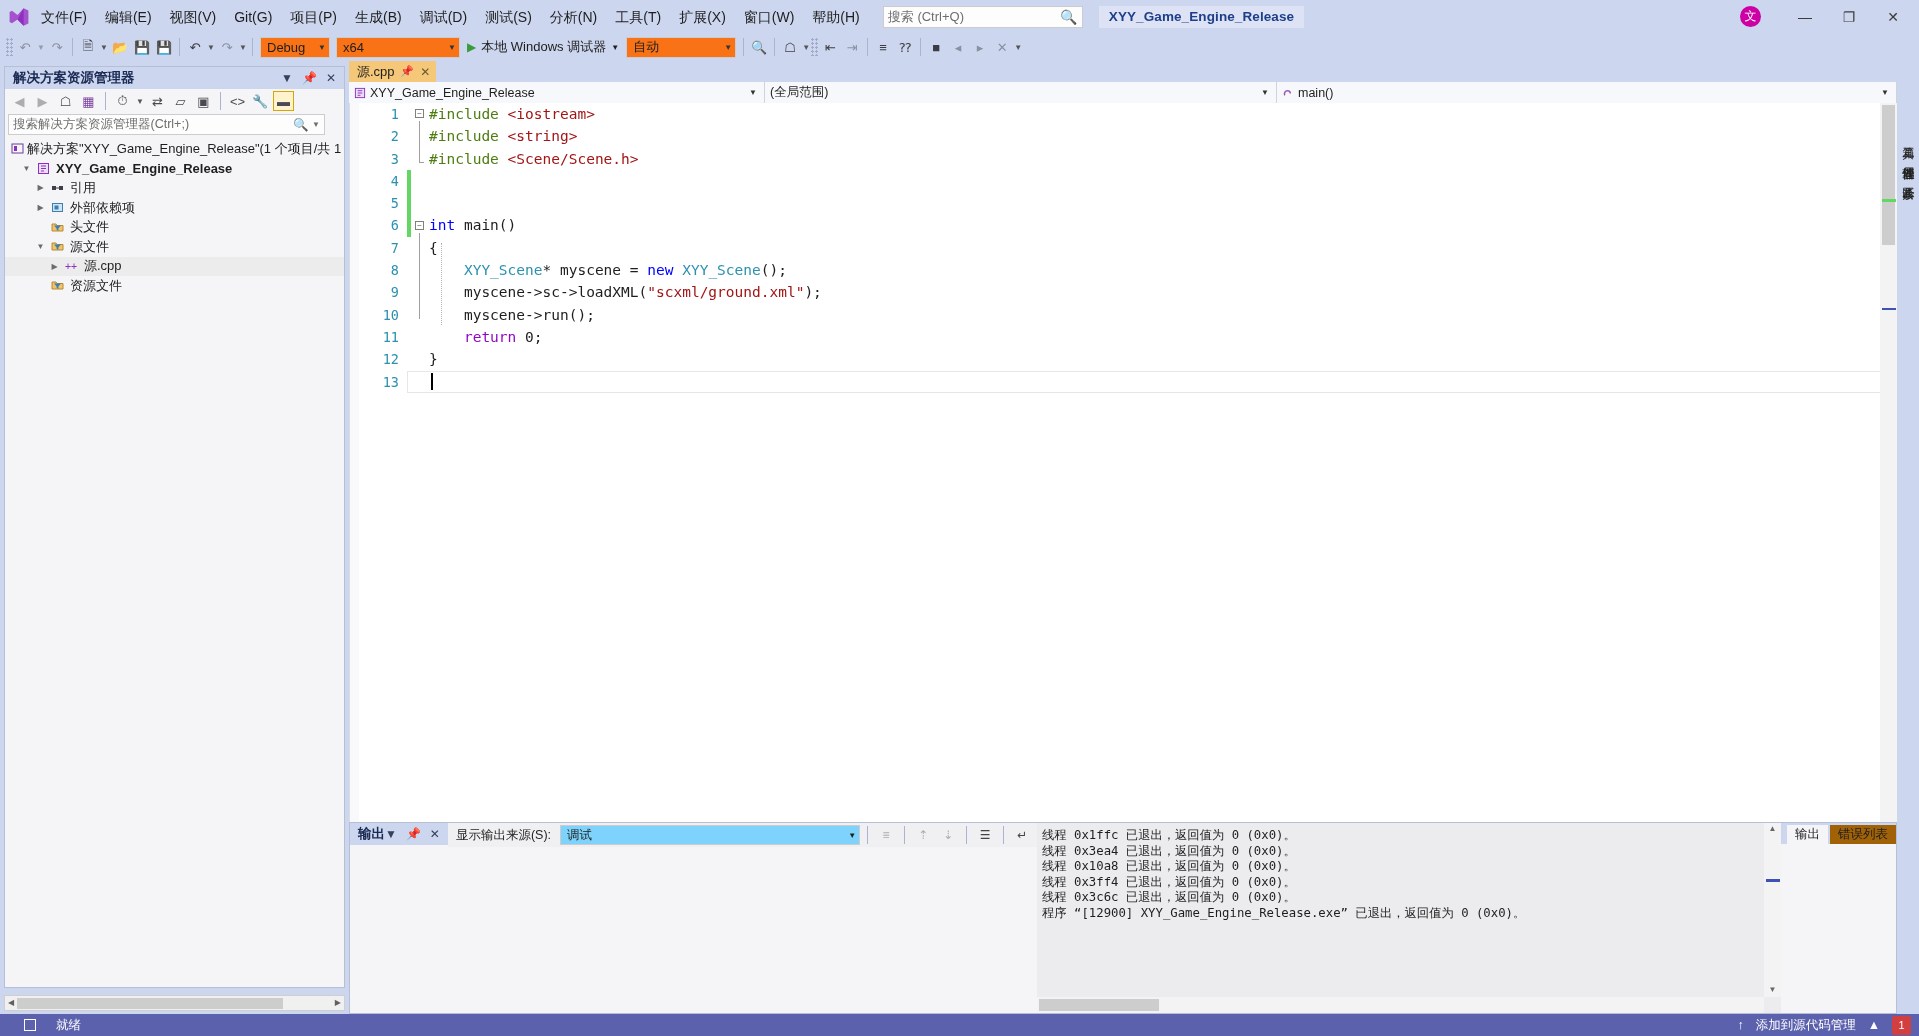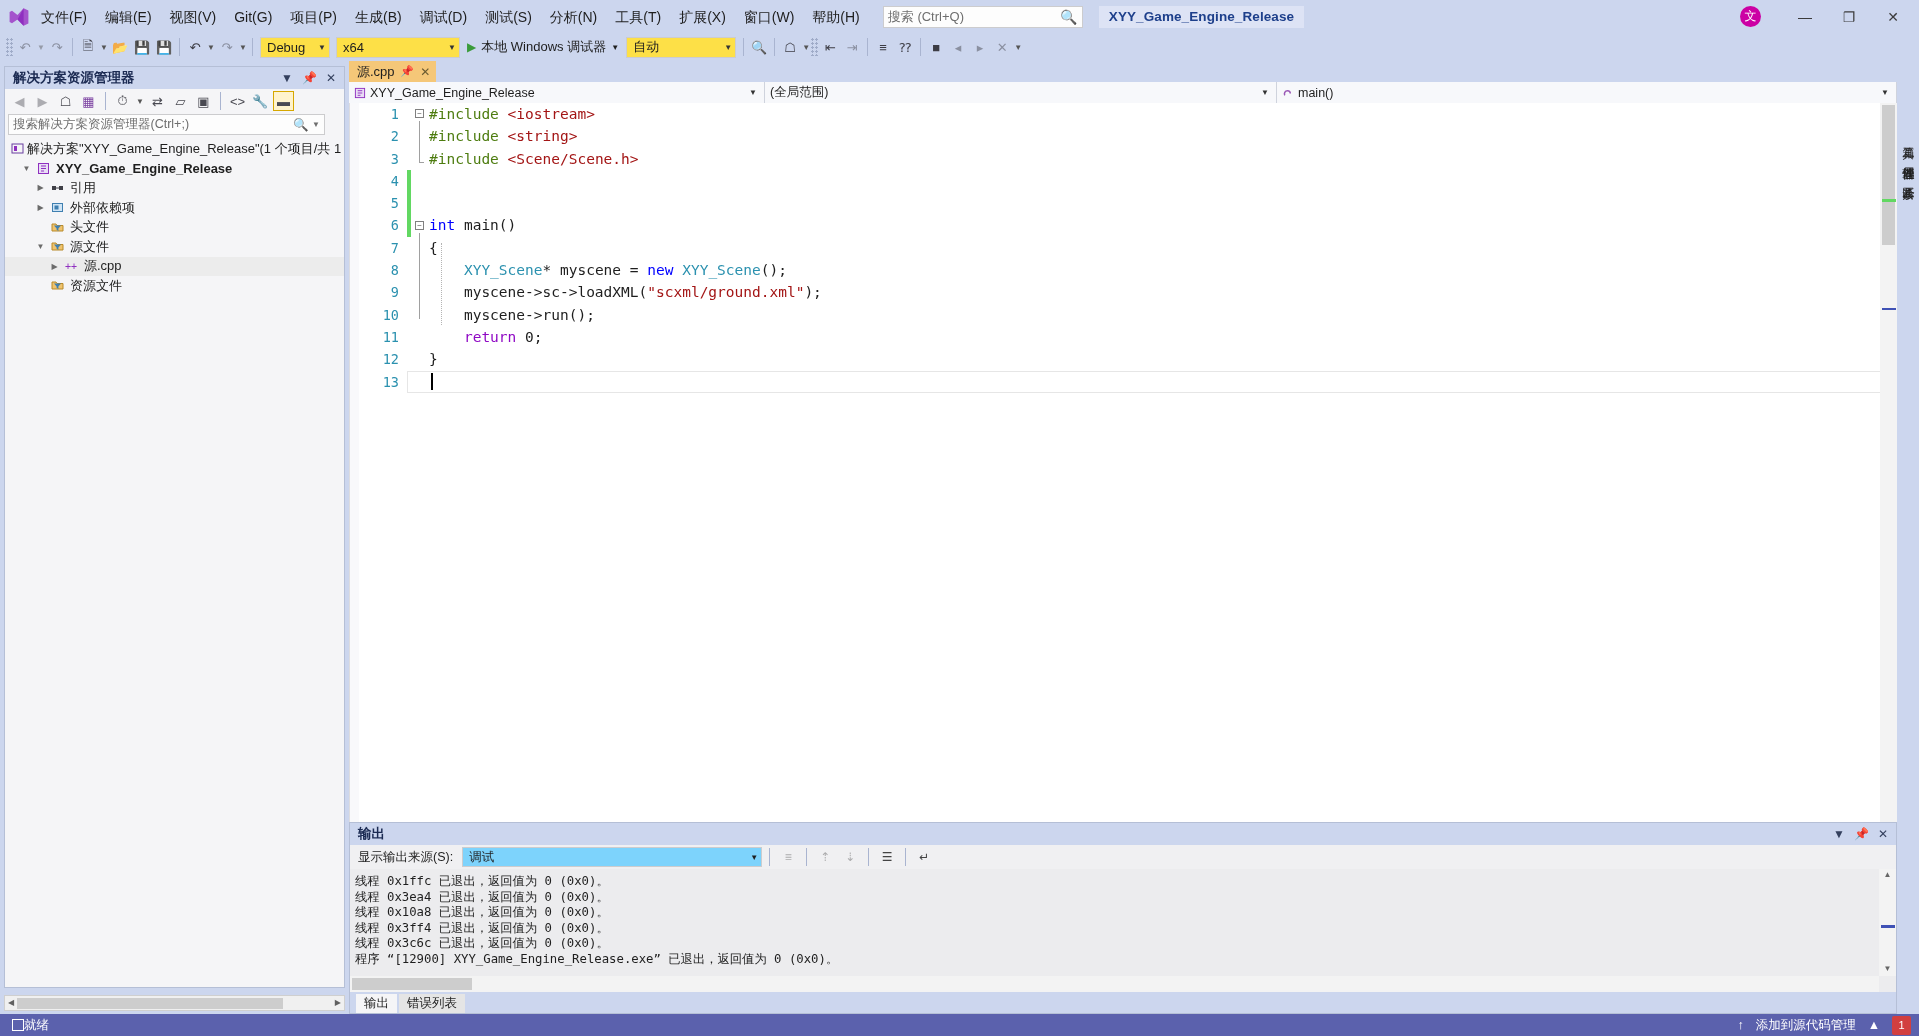--- a/index.html
+++ b/index.html
@@ -35,21 +35,21 @@
 
   
   .toolbar { height:28px; display:flex; align-items:center; background:#ccd6ee; padding-left:6px; gap:0px; }
   .tb-grip { width:8px;height:18px; background:
       radial-gradient(circle at 1.5px 1.5px, #9aa6c4 1.2px, transparent 1.4px) 0 0/4px 4px; opacity:.9; }
   .tbi { width:22px; height:22px; display:flex;align-items:center;justify-content:center; color:#3c3c44; font-size:13px; }
   .tbi.dis { opacity:.45; }
   .tb-sep { width:1px;height:18px;background:#a9b4d0; margin:0 4px; }
   .tb-caret { font-size:8px; color:#555; width:10px; display:flex; align-items:center;justify-content:center;}
   .combo {
-    height:21px; background:#fde047; border:1px solid #ccccce; display:flex;align-items:center;
+    height:21px; background:#f97316; border:1px solid #ccccce; display:flex;align-items:center;
     padding:0 3px 0 6px; font-size:13px; color:#1e1e1e; margin:0 3px;
   }
   .combo .cv { flex:1; white-space:nowrap; overflow:hidden; }
   .combo .ca { font-size:8px; color:#333; padding-left:6px;}
   .run-btn { display:flex; align-items:center; height:22px; padding:0 4px; font-size:13px; gap:5px;}
   .run-btn .tri { color:#3a9b3a; font-size:12px; }
 
   
   .main { position:absolute; left:0; top:61px; right:0; bottom:22px; }
 
@@ -101,47 +101,47 @@
   .caret { position:absolute; width:1.5px; background:#000; height:17px; }
 
   .ed-status { position:absolute; left:0; right:0; bottom:22px; height:21px; background:#efefef; border-top:1px solid #dcdce0; display:flex; align-items:center; font-size:12.5px; color:#1e1e1e;}
   .zoomcombo { width:62px; height:21px; background:#fff; border-right:1px solid #d0d0d0; display:flex;align-items:center; padding:0 3px 0 5px;}
   .zoomcombo .v{flex:1;}
   .zoomcombo .a{font-size:8px;}
   .ok-dot { width:12px;height:12px;border-radius:50%;background:#3aa03a;color:#fff;font-size:9px;display:flex;align-items:center;justify-content:center;margin:0 5px 0 10px;}
   .st-right { margin-left:auto; display:flex; align-items:center; gap:22px; padding-right:10px;}
 
   
-  .outpanel { position:absolute; left:349px; right:22px; bottom:0; height:192px; background:#f5f5f7; border:1px solid #b5bfd6; display:flex; flex-direction:column; }
+  .outpanel { position:absolute; left:349px; right:22px; bottom:0; height:192px; background:#f5f5f7; border:1px solid #b5bfd6; display:flex; flex-direction:row; }
   .out-toolbar { height:24px; display:flex; align-items:center; background:#f0f0f2; padding:0 4px; gap:3px; }
   .out-lbl { font-size:12.5px; padding:0 6px 0 4px; }
   .out-combo { width:300px; height:20px; background:#7dd3fc; border:1px solid #ccccce; display:flex; align-items:center; padding:0 3px 0 6px; font-size:12.5px;}
   .out-combo .v{flex:1;}
   .out-combo .a{font-size:8px;}
   .obtn { width:22px;height:20px;display:flex;align-items:center;justify-content:center;font-size:12px;color:#444;}
   .obtn.dis{opacity:.4;}
   .out-body { flex:1; background:#ececee; position:relative; overflow:hidden; padding:5px 0 0 5px; }
   .oline { font-family:"DejaVu Sans Mono","Liberation Mono",monospace; font-size:12.3px; line-height:15.6px; color:#1e1e1e; white-space:pre; }
   .out-tabs { height:21px; display:flex; align-items:flex-end; background:#ccd6ee; padding-left:6px; gap:2px;}
-  .otab { height:19px; padding:0 8px; font-size:12.5px; display:flex;align-items:center; background:#e5e5e5; }
+  .otab { height:19px; padding:0 8px; font-size:12.5px; display:flex;align-items:center; background:#a16207; }
   .otab.active { background:#f5f5f7; }
 
   
   .rightdock { position:absolute; right:0; top:61px; bottom:22px; width:22px; background:#ccd6ee; display:flex; flex-direction:column; align-items:center; padding-top:6px; }
   .vtab { writing-mode:vertical-rl; font-size:12px; color:#1e1e1e; padding:10px 3px; white-space:nowrap; }
 
   
   .vsb { position:absolute; right:0; top:42px; bottom:43px; width:17px; background:#f3f3f3; }
   .vsb .thumb { position:absolute; left:2px; top:2px; width:13px; height:140px; background:#cdcdcd; }
   .vsb .mk { position:absolute; right:1px; width:14px; height:3px; }
   .hsb2 { position:absolute; left:0; right:17px; bottom:43px; height:16px; background:#f3f3f3; }
 
   
   .statusbar { position:absolute; left:0; right:0; bottom:0; height:22px; background:#5b61ad; color:#fff; display:flex; align-items:center; font-size:12.5px; }
-  .sb-left { display:flex; align-items:center; padding-left:12px; gap:0; }
+  .sb-left { display:flex; align-items:center; padding-left:24px; gap:20px; }
   .sb-right { margin-left:auto; display:flex; align-items:center; gap:12px; padding-right:8px; }
   .sb-box { width:12px;height:12px;border:1.4px solid #fff; }
   .sb-icon { display:flex; align-items:center; }
   .sb-bell { width:19px;height:19px;background:#d23f3f;display:flex;align-items:center;justify-content:center;border-radius:2px;font-size:11px;}
 </style>
 </head>
 <body>
 
 <div id="app">
 

